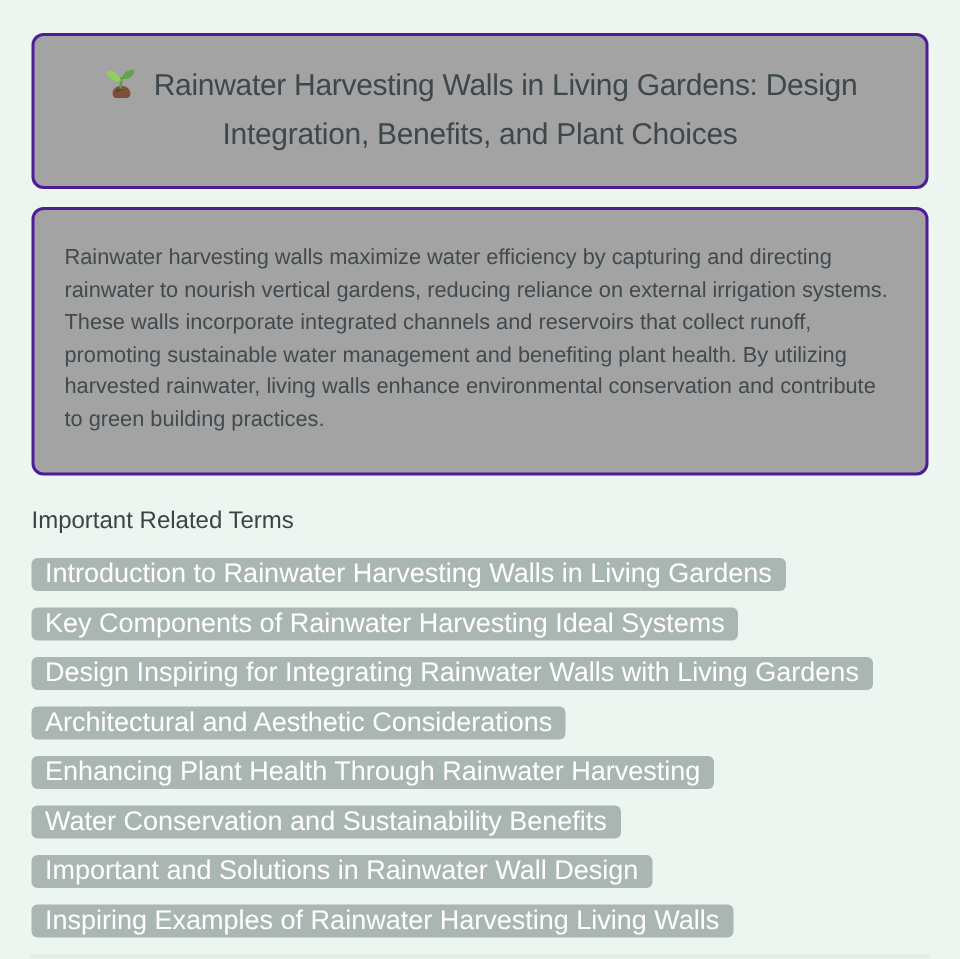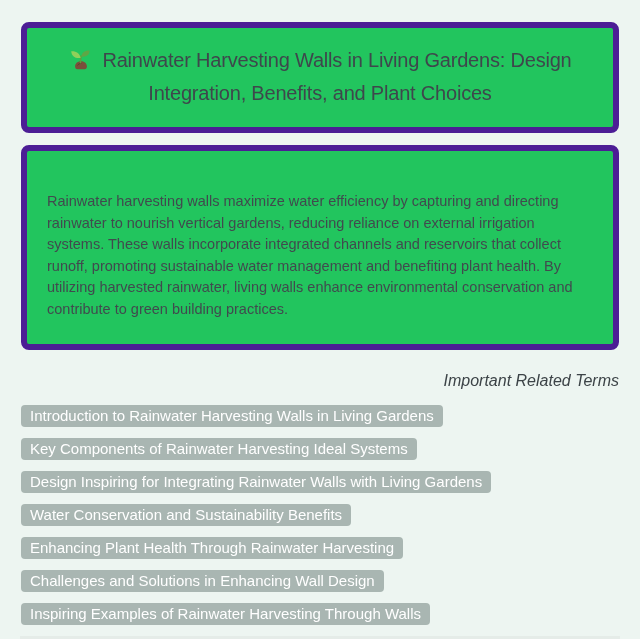--- a/index.html
+++ b/index.html
@@ -7,22 +7,22 @@
     width: 640px; height: 639px;
     font-family: "Liberation Sans", "DejaVu Sans", sans-serif;
     background: #edf5f1;
     overflow: hidden;
   }
   .page {
     width: 640px; height: 639px;
     padding: 22px 21px 0 21px;
   }
   .card {
-    background: #22c55e;
-    border: 6px solid #4c1d95;
+    background: #a3a3a3;
+    border: 2px solid #4c1d95;
     border-radius: 8px;
   }
   .header-card {
     padding: 18px 30px 20px 30px;
     text-align: center;
   }
   .title {
     font-size: 20px;
     line-height: 28px;
     font-weight: 500;
@@ -31,50 +31,49 @@
     max-width: 520px;
     margin: 0 auto;
   }
   .seedling {
     display: inline-block;
     vertical-align: -5px;
     margin-right: 8px;
   }
   .summary-card {
     margin-top: 12px;
-    padding: 40px 20px 24px 20px;
+    padding: 22px 20px 24px 20px;
   }
   .summary-text {
     font-size: 14.5px;
     line-height: 21.5px;
     color: #414a4e;
   }
   .terms-heading {
     margin-top: 22px;
-    text-align: right;
+    text-align: left;
     font-size: 16px;
     font-weight: 500;
     color: #3c4347;
-    font-style: italic;
   }
   .terms-list {
     margin-top: 15px;
     display: flex;
     flex-wrap: wrap;
     gap: 11px 10px;
   }
   .tag {
     display: inline-block;
     background: #a9b6b2;
     color: #ffffff;
     border: none;
     border-radius: 4px;
     padding: 4px 9px 5px 9px;
     font-family: "Liberation Sans", "DejaVu Sans", sans-serif;
-    font-size: 15px;
+    font-size: 18px;
     line-height: 13px;
     cursor: pointer;
     white-space: nowrap;
   }
   .footer-bar {
     margin: 11px -1px 0 -1px;
     height: 34px;
     background: #e5ece8;
     display: flex;
     align-items: center;
@@ -100,23 +99,24 @@
   <div class="card summary-card">
     <p class="summary-text">Rainwater harvesting walls maximize water efficiency by capturing and directing rainwater to nourish vertical gardens, reducing reliance on external irrigation systems. These walls incorporate integrated channels and reservoirs that collect runoff, promoting sustainable water management and benefiting plant health. By utilizing harvested rainwater, living walls enhance environmental conservation and contribute to green building practices.</p>
   </div>
 
   <h2 class="terms-heading">Important Related Terms</h2>
 
   <div class="terms-list">
       <button class="tag">Introduction to Rainwater Harvesting Walls in Living Gardens</button>
       <button class="tag">Key Components of Rainwater Harvesting Ideal Systems</button>
       <button class="tag">Design Inspiring for Integrating Rainwater Walls with Living Gardens</button>
+      <button class="tag">Architectural and Aesthetic Considerations</button>
+      <button class="tag">Enhancing Plant Health Through Rainwater Harvesting</button>
       <button class="tag">Water Conservation and Sustainability Benefits</button>
-      <button class="tag">Enhancing Plant Health Through Rainwater Harvesting</button>
-      <button class="tag">Challenges and Solutions in Enhancing Wall Design</button>
-      <button class="tag">Inspiring Examples of Rainwater Harvesting Through Walls</button>
+      <button class="tag">Important and Solutions in Rainwater Wall Design</button>
+      <button class="tag">Inspiring Examples of Rainwater Harvesting Living Walls</button>
     </div>
 
   <div class="footer-bar">
     
   </div>
 
 </div>
 
 </body></html>

